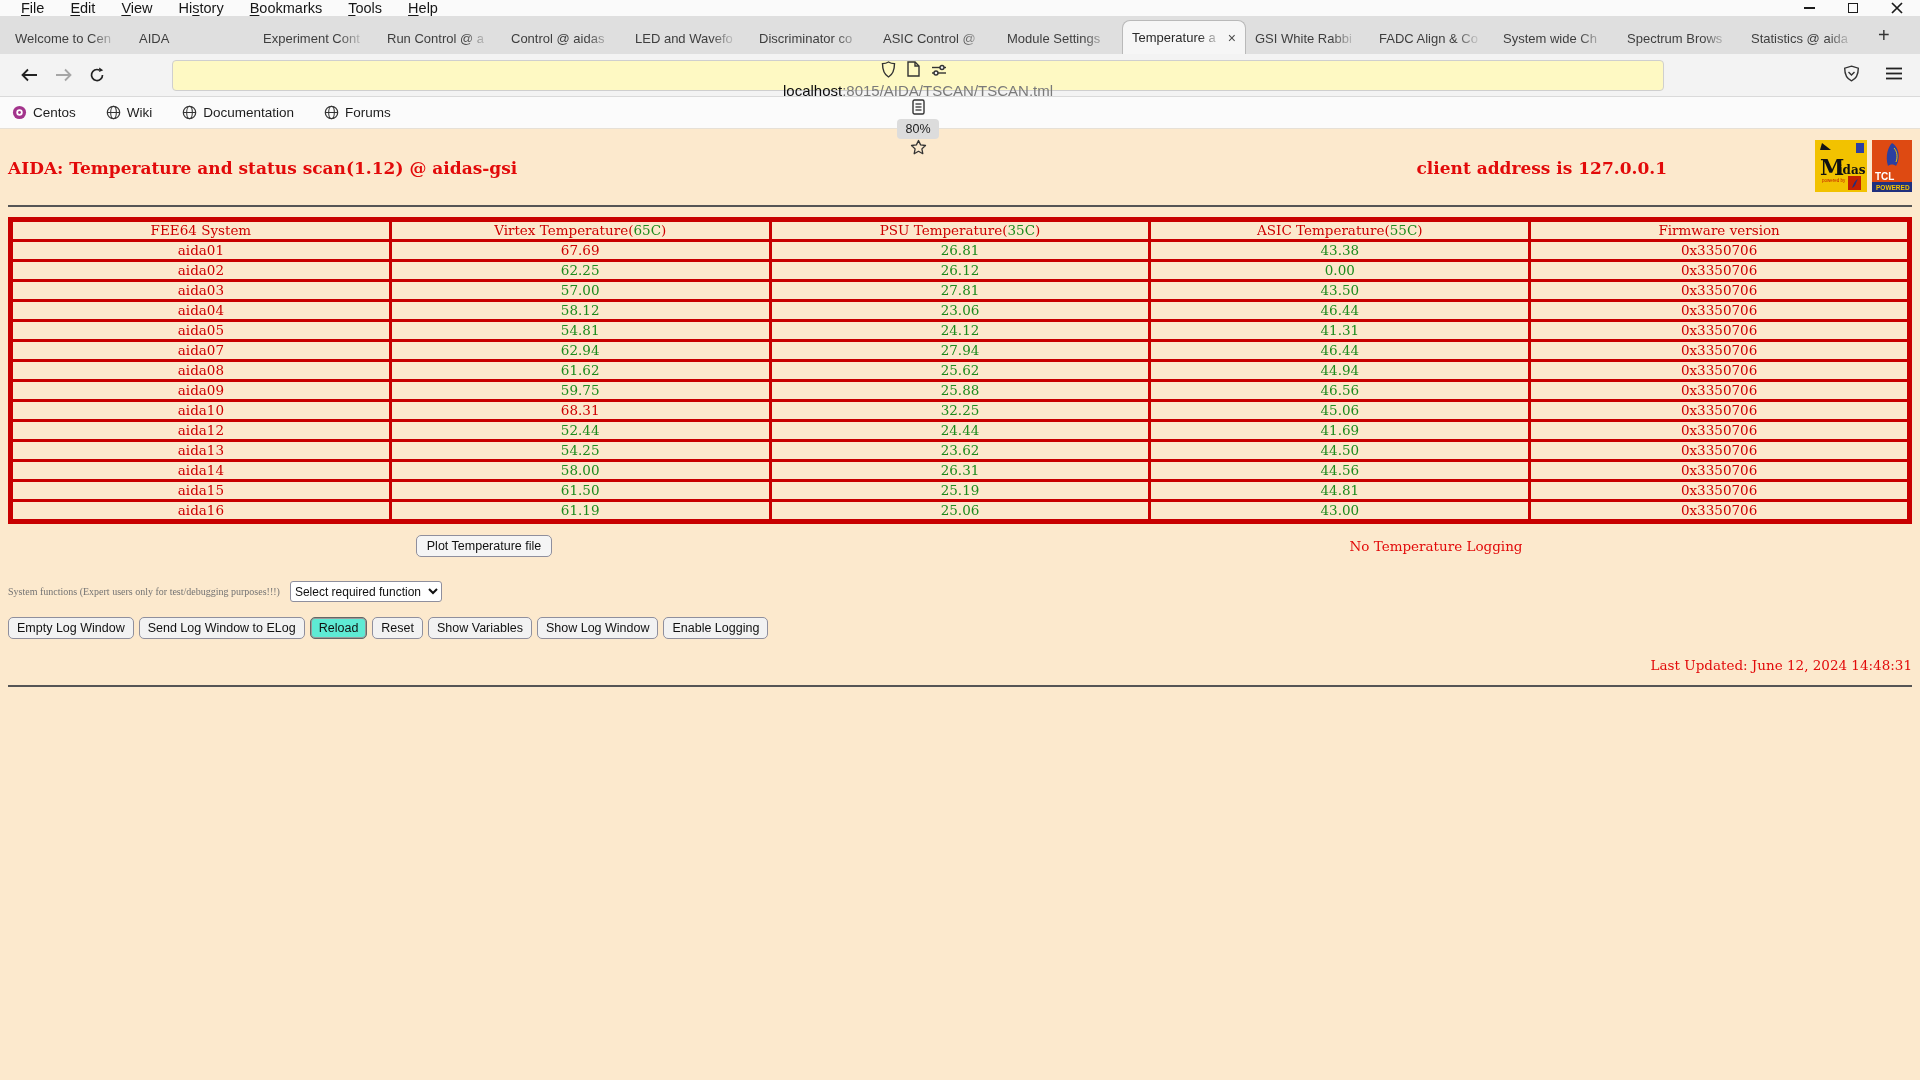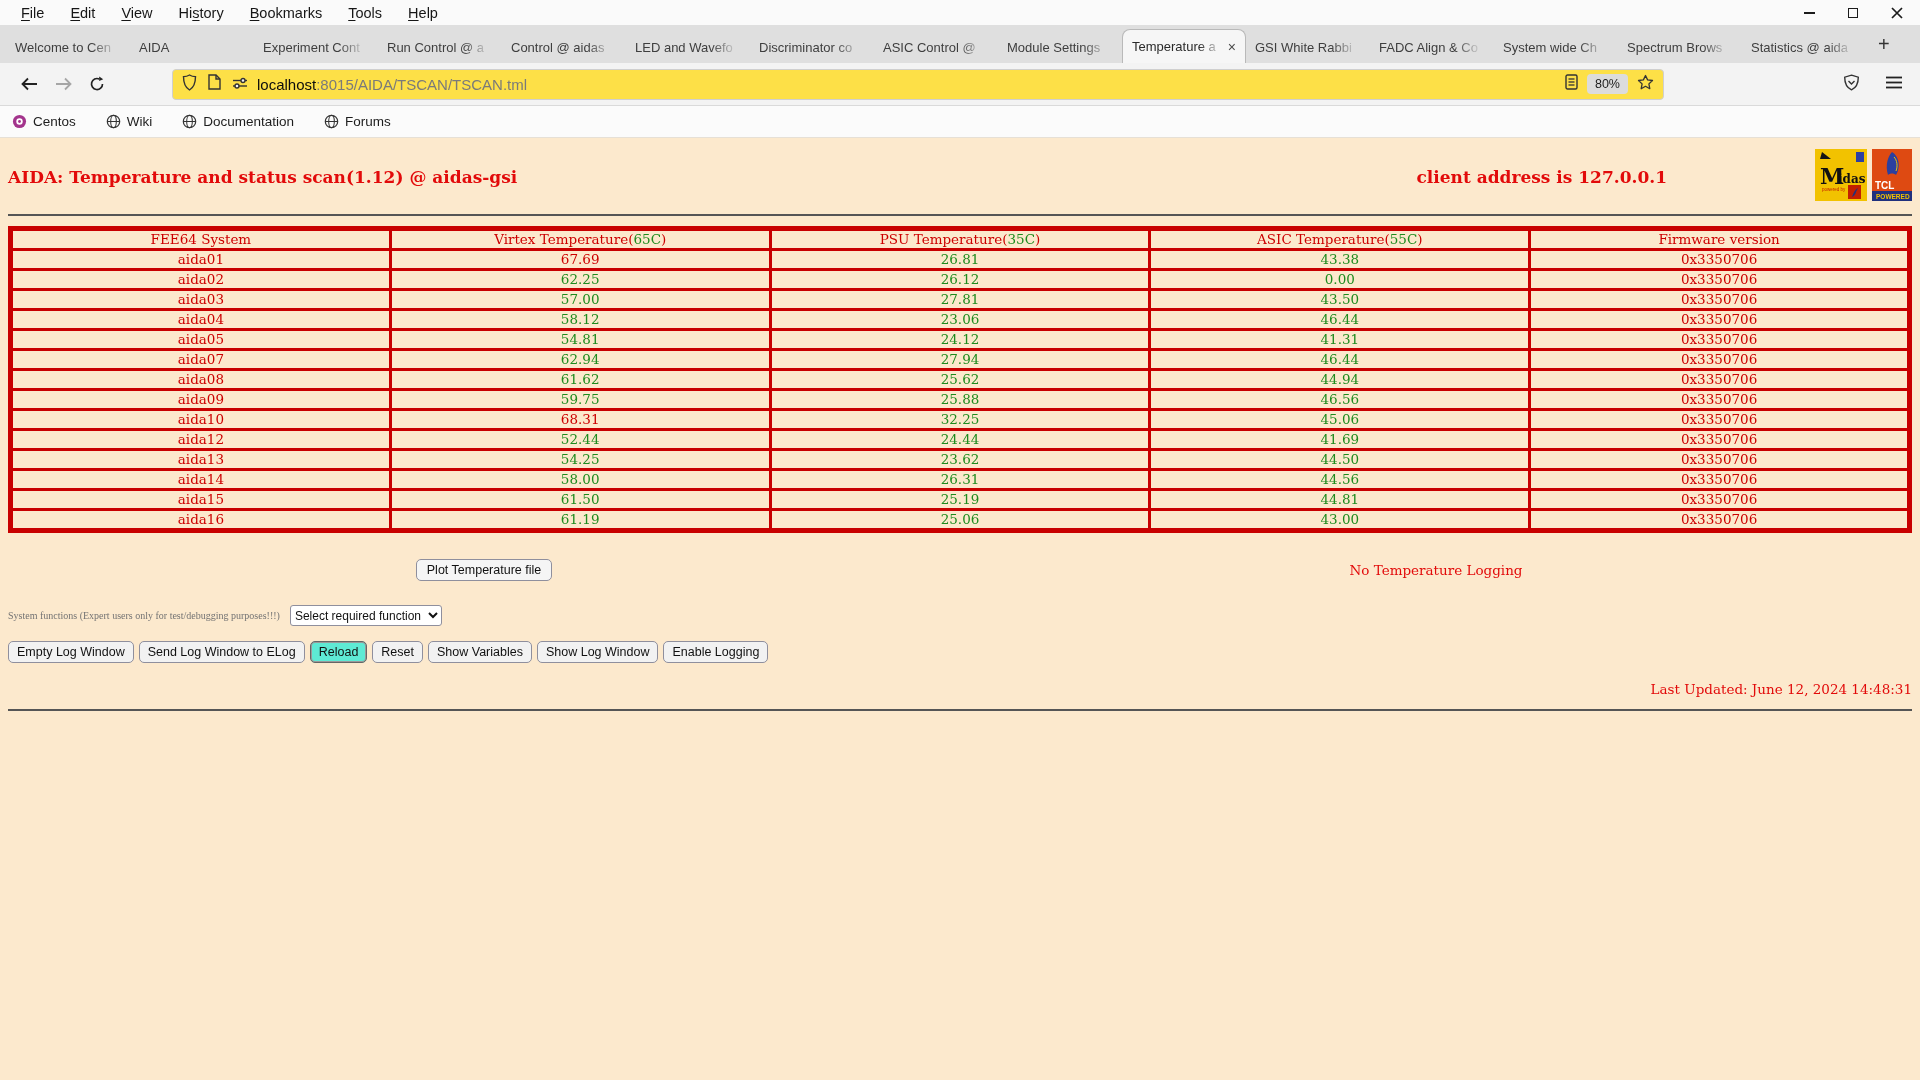--- a/index.html
+++ b/index.html
@@ -5,21 +5,21 @@
   * { box-sizing: border-box; }
   html,body { margin:0; padding:0; }
   body {
     width:1920px; height:1080px; overflow:hidden;
     font-family:"Liberation Sans", sans-serif;
     background:#FCE9CD;
   }
 
   
   .menubar {
-    height:25px; background:#FAFAFA; display:flex; align-items:center;
+    height:16px; background:#FAFAFA; display:flex; align-items:center;
     font-size:14.5px; color:#161616;
   }
   .menus { display:flex; padding-left:8px; }
   .menu-item { padding:0 13px; cursor:default; }
   .menu-item u { text-decoration:underline; text-underline-offset:2px; }
   .window-controls { margin-left:auto; display:flex; align-items:center; gap:30px; padding-right:16px; }
   .wc { display:flex; align-items:center; justify-content:center; width:14px; height:14px; }
   .min-glyph { width:11px; height:2px; background:#1b1b1b; }
   .max-glyph { width:10px; height:10px; border:1.6px solid #1b1b1b; }
 
@@ -42,22 +42,22 @@
   .tab-close { margin-left:3px; font-size:14px; color:#4a4a4a; }
   .new-tab { align-self:center; font-size:20px; color:#333; padding:0 12px; background:none; border:none; }
 
   .navbar {
     height:43px; background:#F3F3F3; border-bottom:1px solid #DADADA;
     display:flex; align-items:center; padding:0 12px;
   }
   .nav-icon { width:34px; height:30px; display:flex; align-items:center; justify-content:center; }
   .urlbar {
     width:1492px; height:31px; margin-left:58px;
-    background:#fde047; border:1px solid #CFCFCF; border-radius:4px;
-    display:flex; align-items:center; padding:0 9px;
+    background:#fef9c3; border:1px solid #CFCFCF; border-radius:4px;
+    display:flex; align-items:center; padding:0 9px;flex-direction:column;
   }
   .site-icons { display:flex; align-items:center; gap:11px; margin-right:9px; }
   .url-text { font-size:15px; color:#0C0C0D; white-space:nowrap; }
   .url-text .dim { color:#7A7A7A; }
   .urlbar .spacer { flex:1; }
   .zoom-badge { background:#DCDCDC; border-radius:4px; font-size:12.5px; padding:3px 8px; color:#1c1c1c; margin:0 9px; }
   .chrome-right { margin-left:auto; display:flex; align-items:center; gap:26px; padding-right:6px; }
 
   .bookmarksbar {
     height:32px; background:#FBFBFB; display:flex; align-items:center;
@@ -83,21 +83,21 @@
     font-size:13.5px; table-layout:fixed;
   }
   .temp-table th, .temp-table td {
     border:3px solid #C80000; text-align:center; padding:0;
     height:18px; line-height:17px; font-weight:normal; overflow:hidden;
   }
   .temp-table th { color:#CC0000; }
   .red   { color:#CC0000; }
   .green { color:#1E8B1E; }
 
-  .plot-row { display:flex; margin-top:26px; align-items:center;justify-content:space-between; }
+  .plot-row { display:flex; margin-top:11px; align-items:center;justify-content:space-between; }
   .plot-row .half { width:50%; display:flex; justify-content:center; }
   .plot-btn {
     font-family:"Liberation Sans",sans-serif; font-size:12.5px; color:#111;
     padding:3px 10px; background:#F5F5F5; border:1px solid #8F8F9D; border-radius:5px;
   }
   .logging-status { color:#E20A0A; font-size:13.5px; }
 
   .sysfunc-row { margin-top:24px; display:flex; align-items:center; }
   .sysfunc-label { color:#737373; font-size:10px;font-family:Liberation Serif, serif; }
   .func-select {

